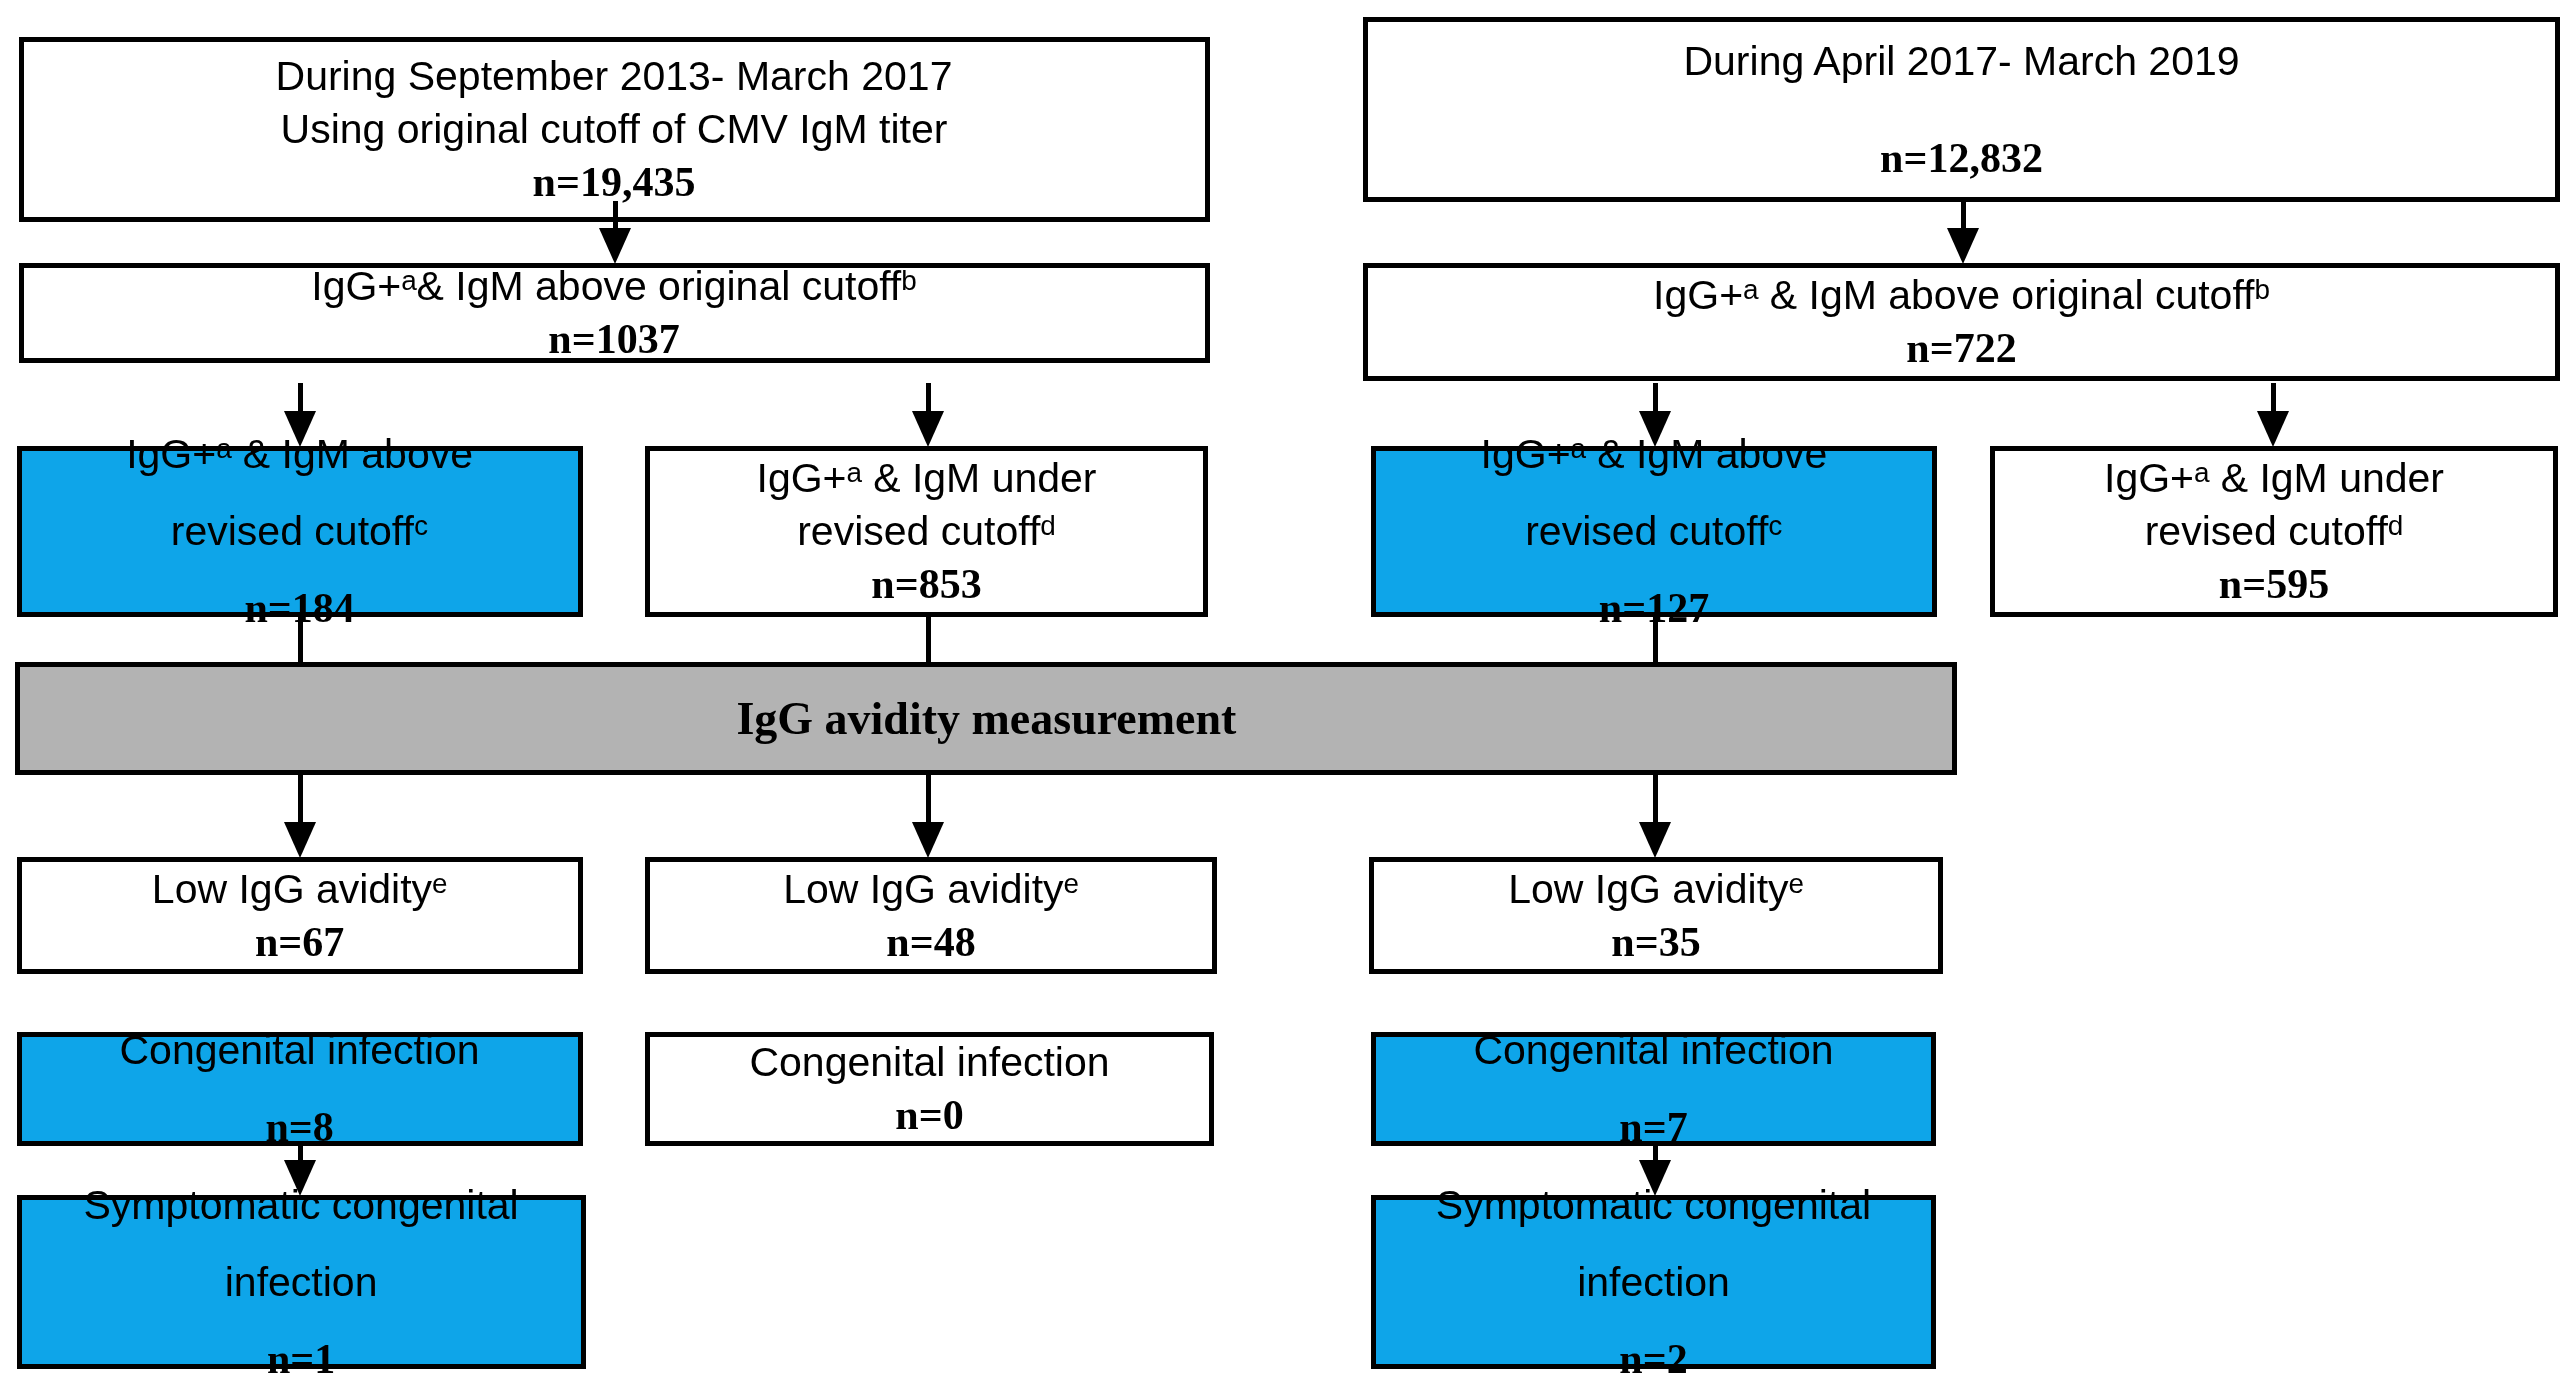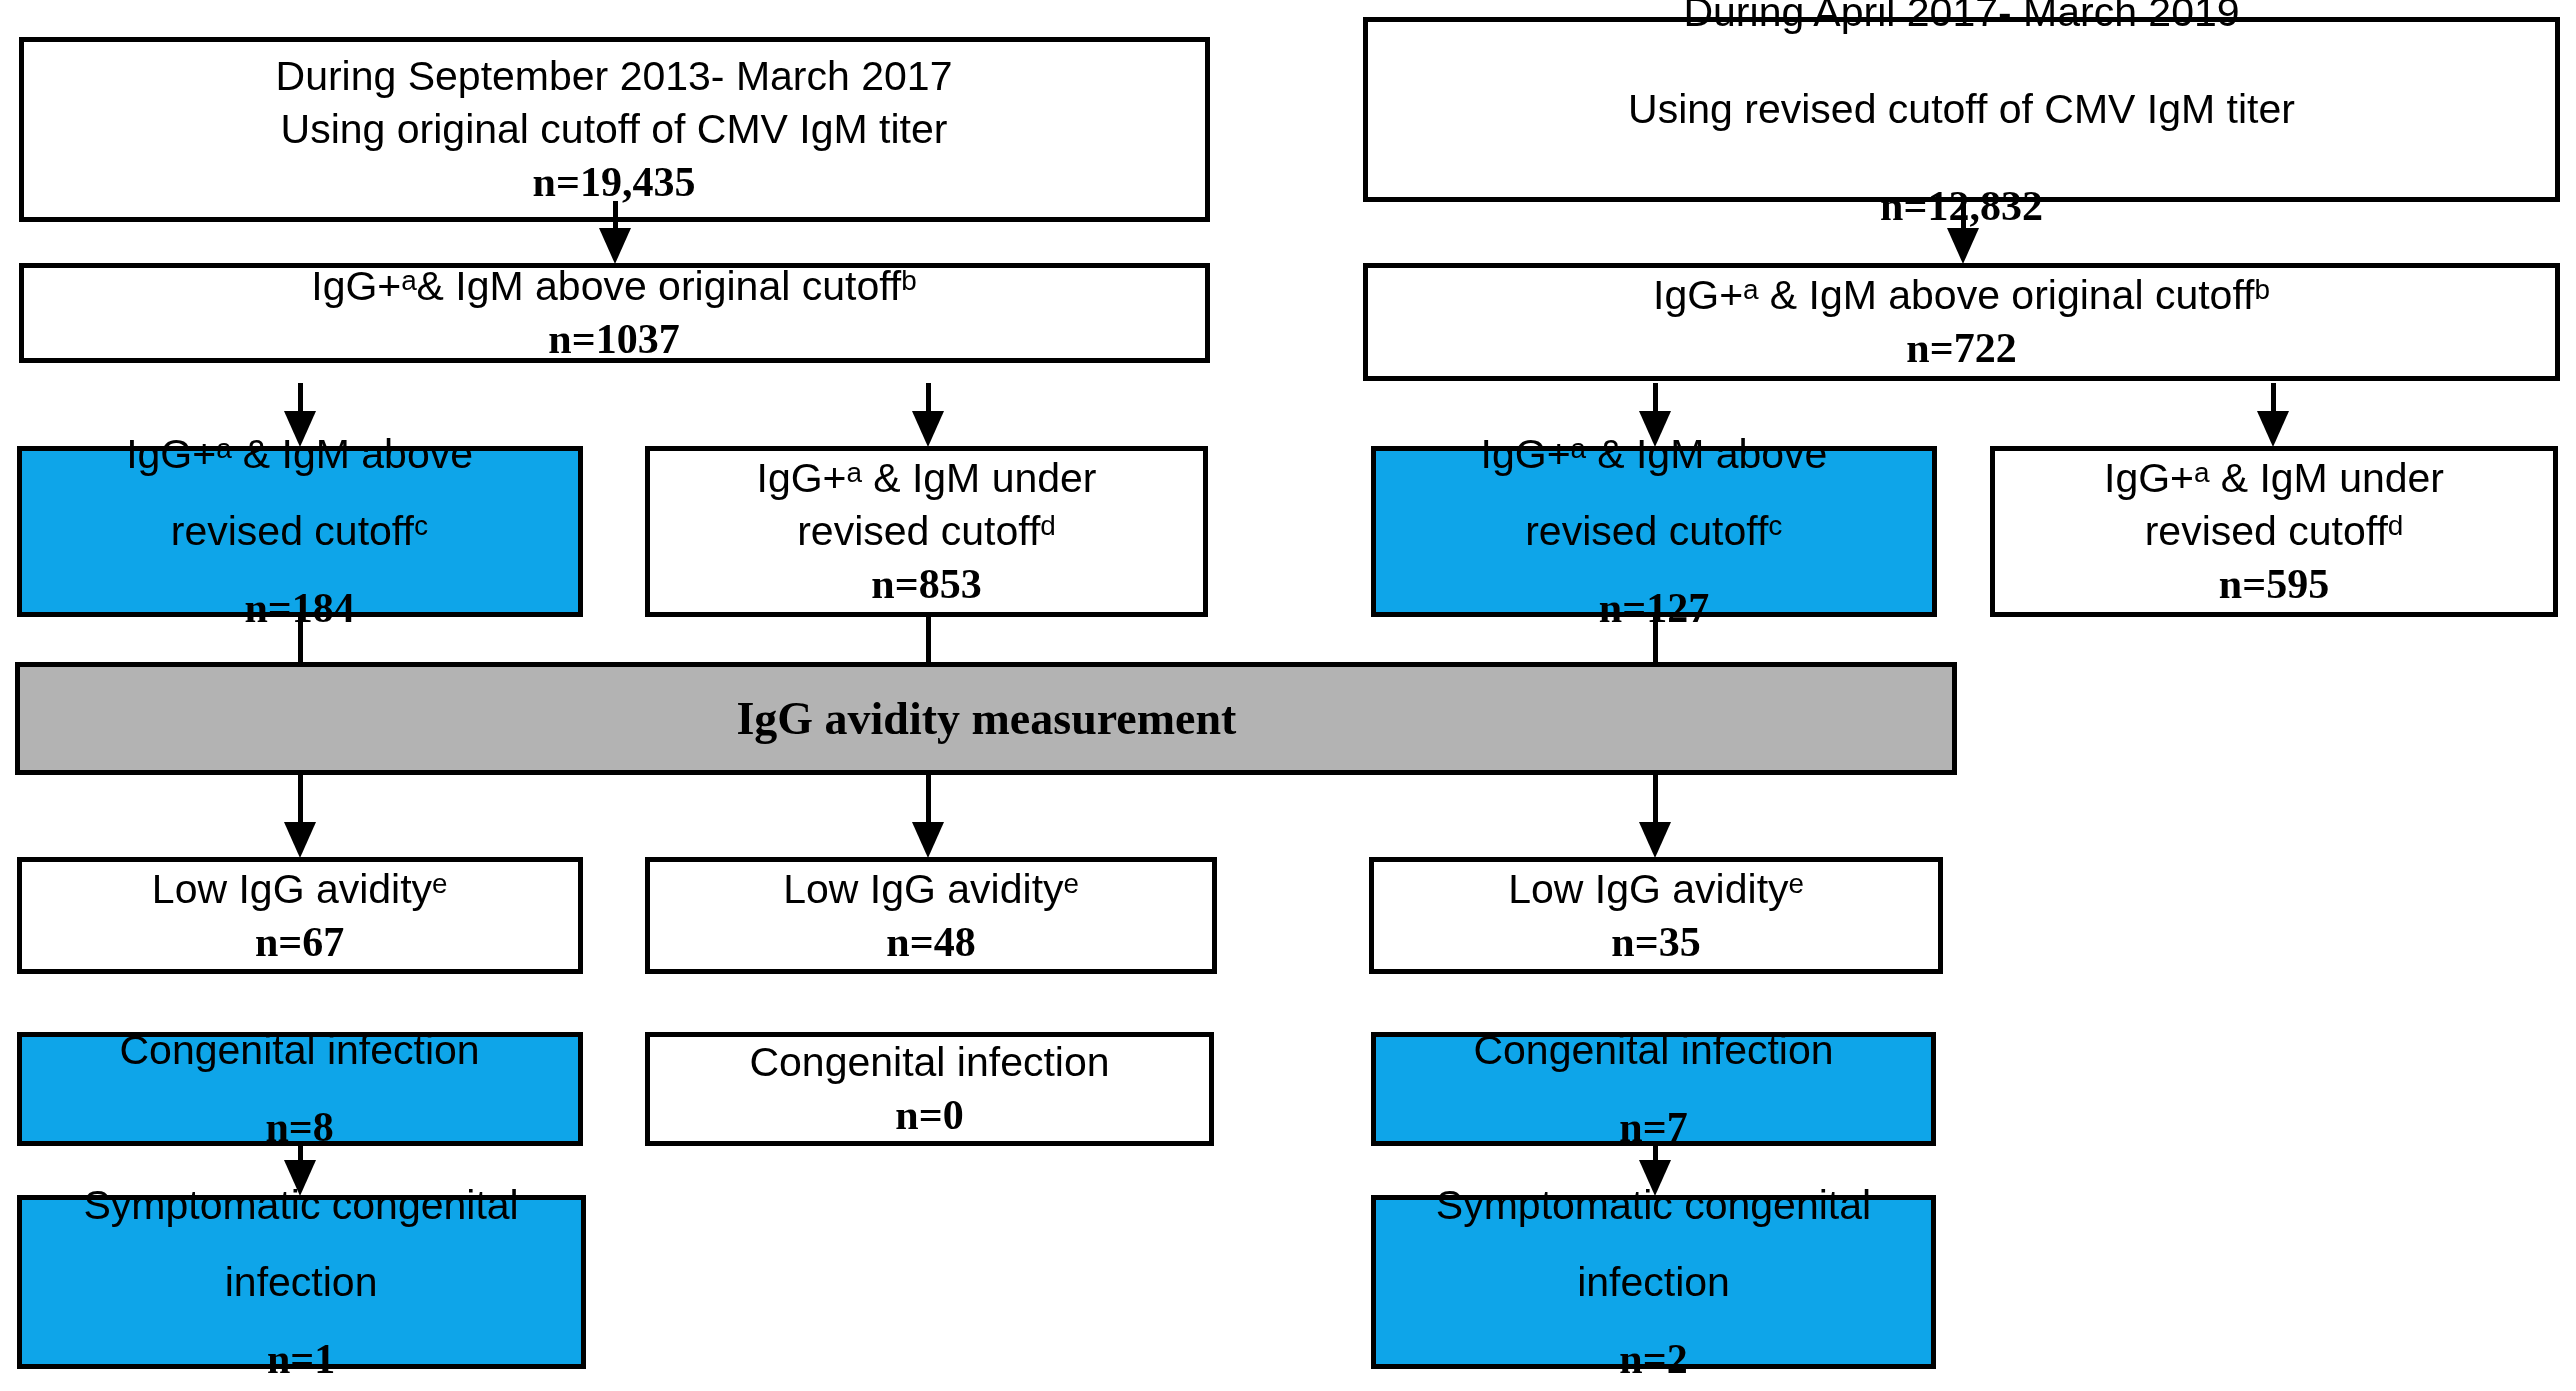--- a/index.html
+++ b/index.html
@@ -71,21 +71,20 @@
 
 <div id="canvas">
 
   <div class="box" style="left:18.5px; top:17px; width:1191px; height:185px;margin-top:20px;">
     <div class="line">During September 2013- March 2017</div>
     <div class="line">Using original cutoff of CMV IgM titer</div>
     <div class="nval">n=19,435</div>
   </div>
   <div class="box" style="left:1363px; top:17px; width:1197px; height:185px;gap:44px;">
     <div class="line">During April 2017- March 2019</div>
-    <div class="line">Using revised cutoff of CMV IgM titer</div>
     <div class="nval">n=12,832</div>
   </div>
 
   <div class="vline" style="left:613px; top:201px; height:31px;"></div>
   <div class="ahead" style="left:599px; top:228px;"></div>
   <div class="vline" style="left:1961px; top:201px; height:31px;"></div>
   <div class="ahead" style="left:1947px; top:228px;"></div>
 
   <div class="box" style="left:18.5px; top:263px; width:1191px; height:100px;">
     <div class="line">IgG+ᵃ&amp; IgM above original cutoffᵇ</div>

